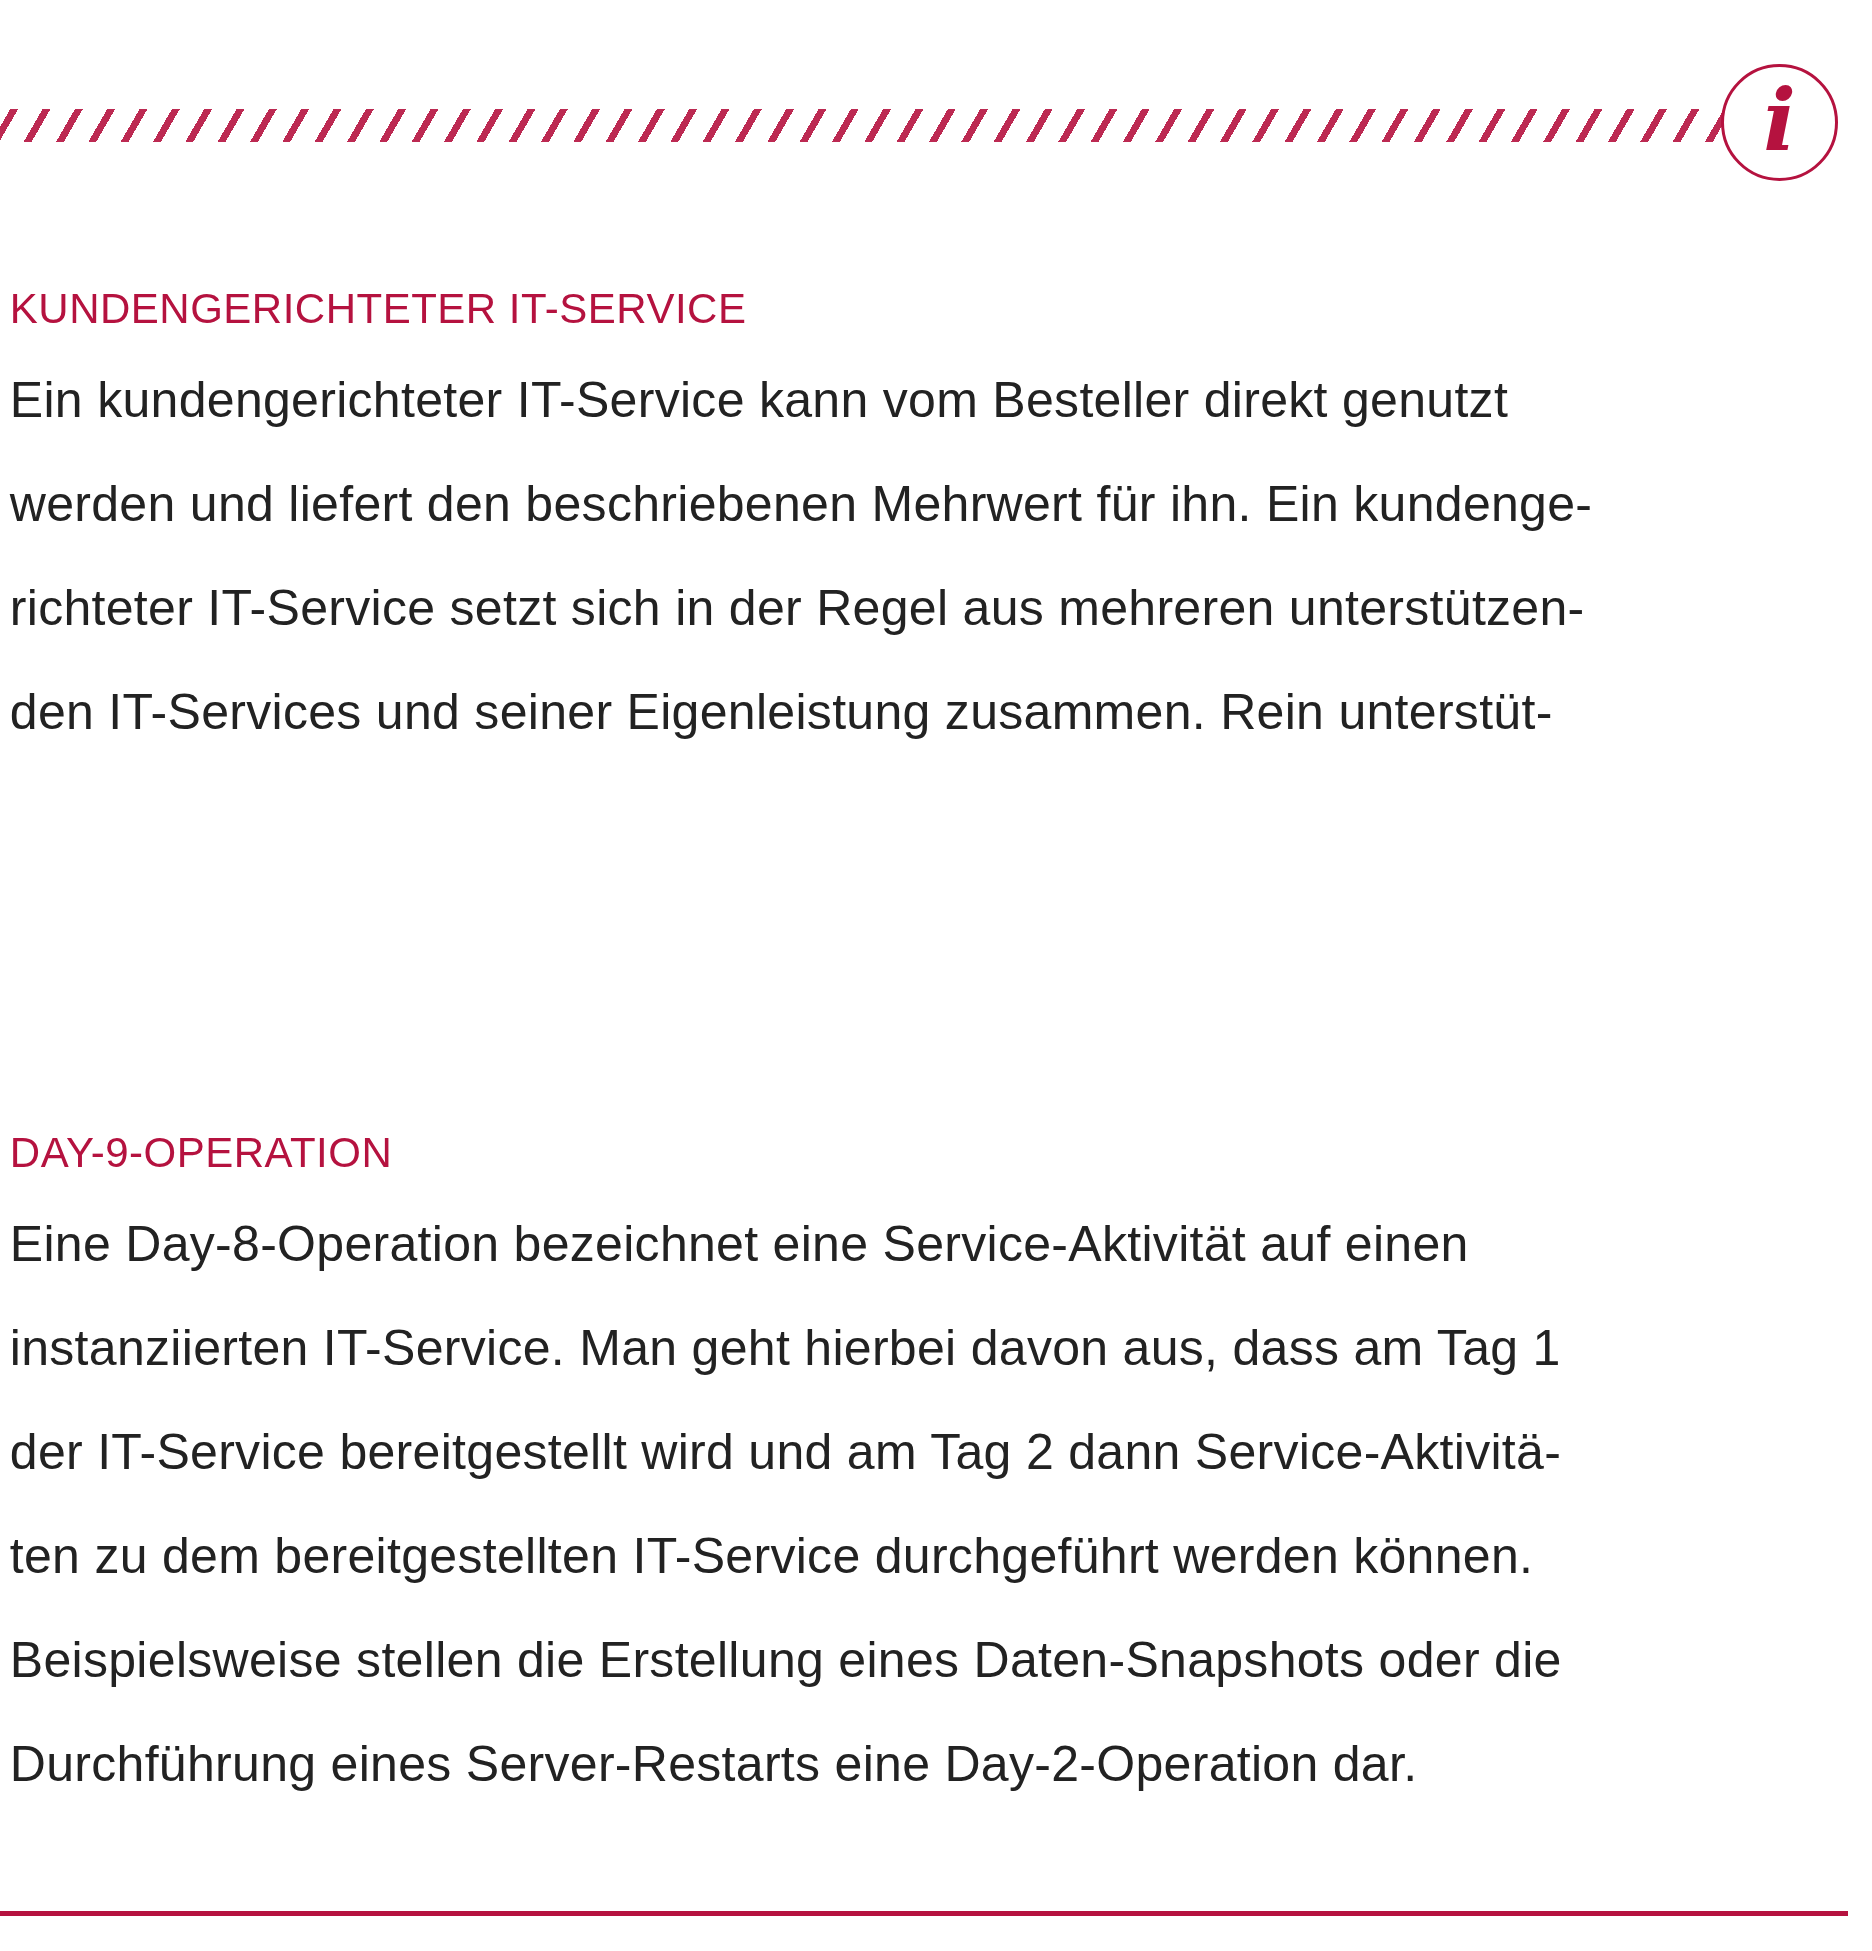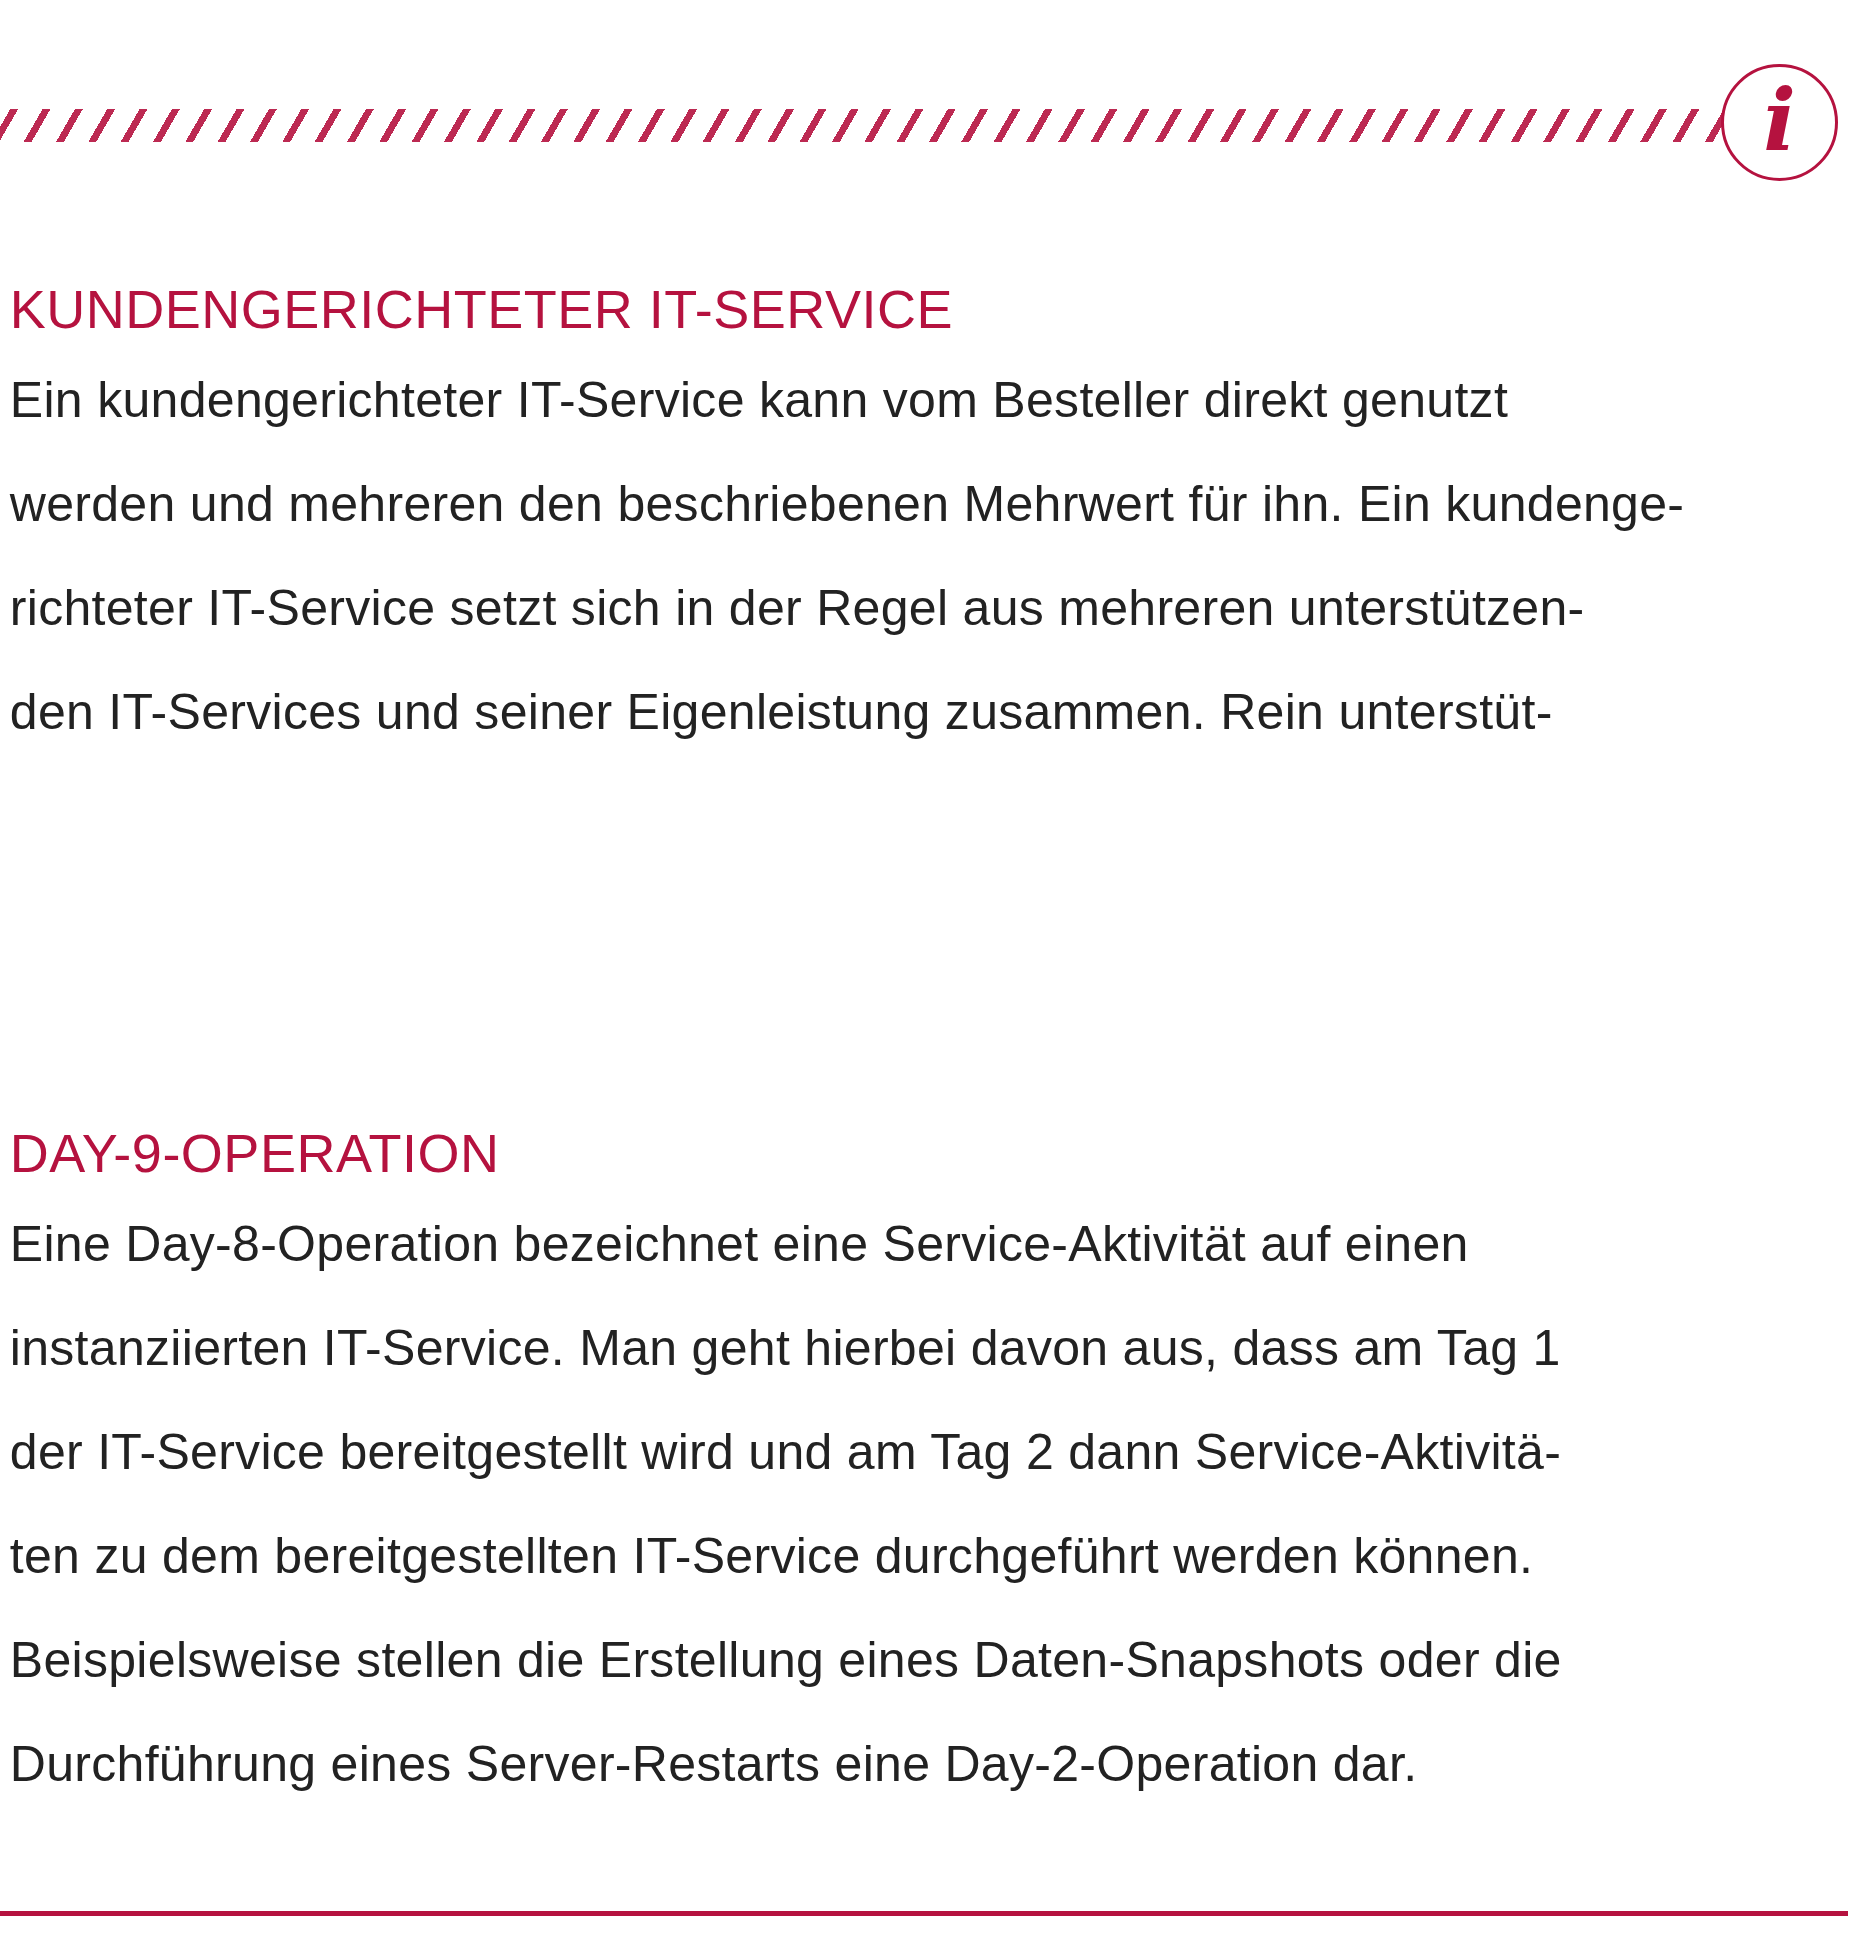--- a/index.html
+++ b/index.html
@@ -7,39 +7,39 @@
          font-family: "Liberation Sans", sans-serif; }
   .stripes { position: absolute; left: 0; top: 109px; width: 1724px; height: 33px;
              background: repeating-linear-gradient(-60deg, transparent 0px, transparent 9.8px, var(--accent) 9.8px, var(--accent) 16.6px, transparent 16.6px, transparent 28px);
              opacity: 0.9; }
   .info-icon { position: absolute; left: 1721px; top: 64px; width: 117px; height: 117px;
                border: 3.9px solid var(--accent); border-radius: 50%; box-sizing: border-box;
                background: #fff; display: flex; align-items: center; justify-content: center; }
   .info-icon span { font-family: "DejaVu Serif", serif; font-style: italic; font-weight: bold;
                     font-size: 86px; color: var(--accent); line-height: 1; margin-top: -3.9px; }
   .section { position: absolute; left: 9.8px; width: 1843px; }
-  .heading { color: var(--accent); font-size: 54px; font-weight: normal; margin: 0;
+  .heading { color: var(--accent); font-size: 42px; font-weight: normal; margin: 0;
              line-height: 62px; letter-spacing: 0.5px; }
   .body-line { color: #222222; font-size: 50px; line-height: 104px; white-space: nowrap;
                letter-spacing: 0.3px; }
   .rule { position: absolute; left: 0; top: 1911px; width: 1848px; height: 4.9px; background: var(--accent); }
 </style>
 </head>
 <body style="--accent:#b5123f;">
 
 <div class="stripes"></div>
 <div class="info-icon">
   <span>i</span>
 </div>
 
 <div class="section" style="top:278px;">
   <h2 class="heading">KUNDENGERICHTETER IT-SERVICE</h2>
   <div style="margin-top:7.8px;">
     <div class="body-line">Ein kundengerichteter IT-Service kann vom Besteller direkt genutzt</div>
-    <div class="body-line">werden und mehreren den beschriebenen Mehrwert für ihn. Ein kundenge-</div>
+    <div class="body-line">werden und liefert den beschriebenen Mehrwert für ihn. Ein kundenge-</div>
     <div class="body-line">richteter IT-Service setzt sich in der Regel aus mehreren unterstützen-</div>
     <div class="body-line">den IT-Services und seiner Eigenleistung zusammen. Rein unterstüt-</div>
   </div>
 </div>
 
 <div class="section" style="top:1122px;">
   <h2 class="heading">DAY-9-OPERATION</h2>
   <div style="margin-top:7.8px;">
     <div class="body-line">Eine Day-8-Operation bezeichnet eine Service-Aktivität auf einen</div>
     <div class="body-line">instanziierten IT-Service. Man geht hierbei davon aus, dass am Tag 1</div>

